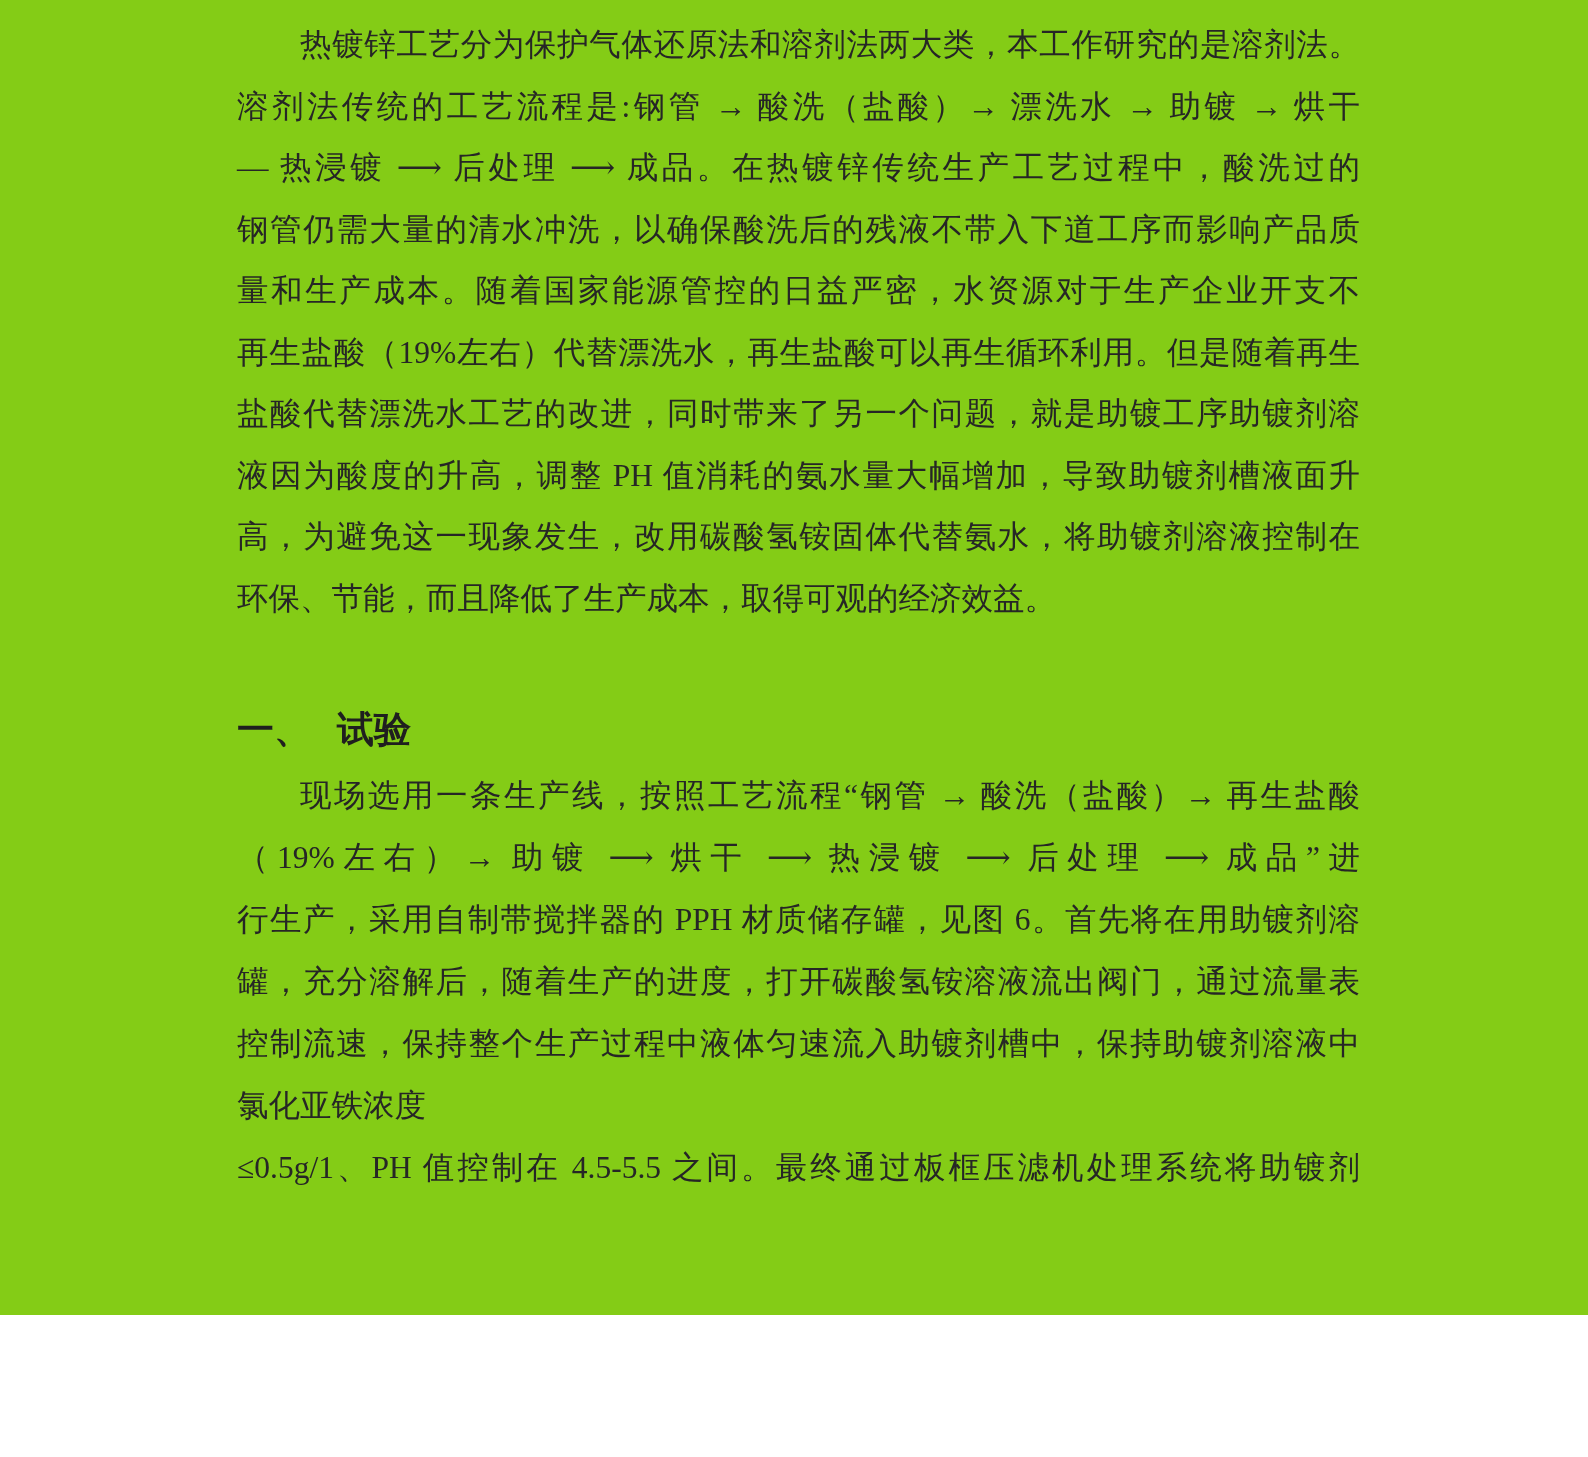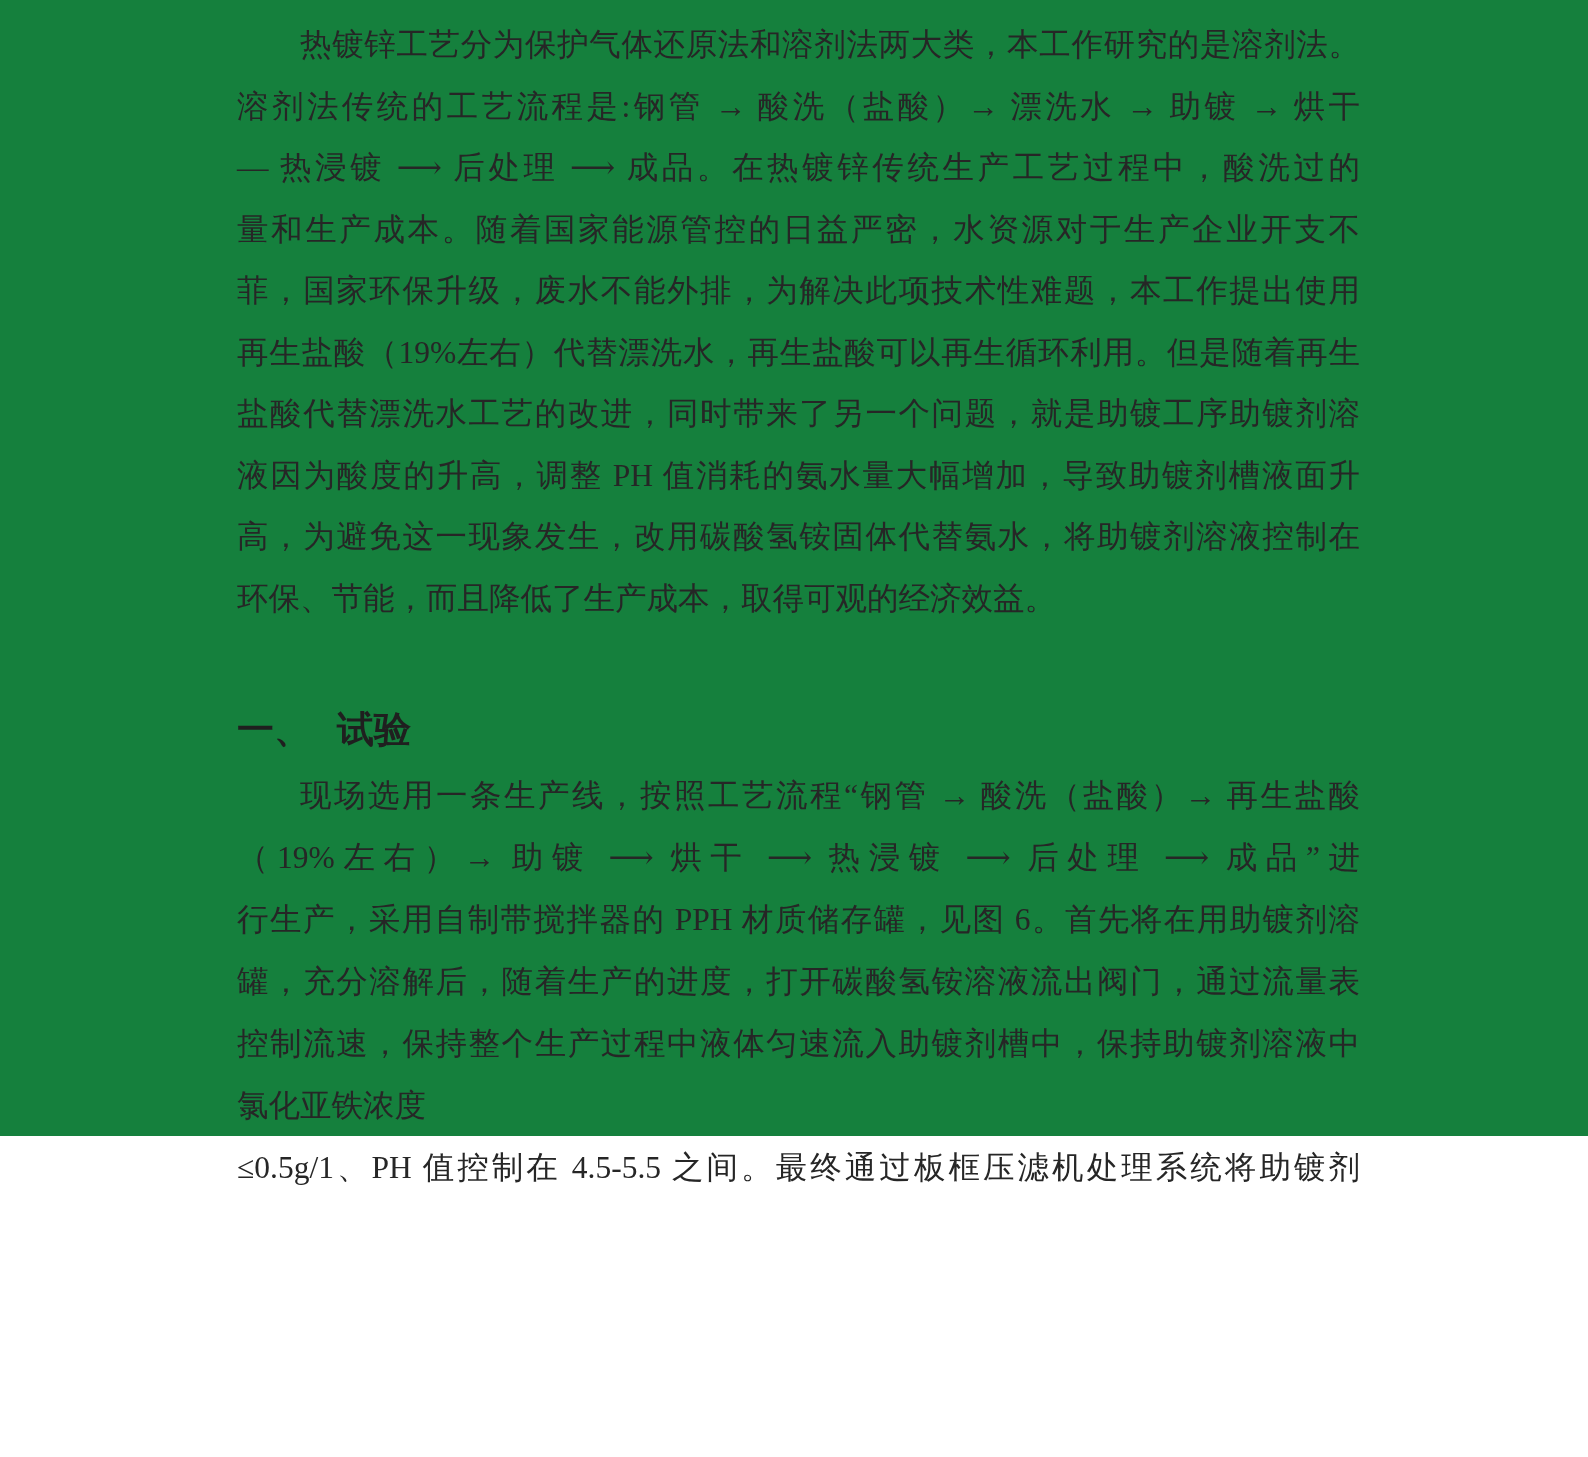--- a/index.html
+++ b/index.html
@@ -9,23 +9,23 @@
   body {
     width: 1588px;
     height: 1457px;
     background: #ffffff;
     overflow: hidden;
     font-family: "Liberation Serif", "DejaVu Serif", serif;
   }
   .page {
     box-sizing: border-box;
     width: 1588px;
-    height: 1136px;
+    height: 1315px;
     padding: 14px 228px 0 237px;
-    background: #15803d;
+    background: #84cc16;
   }
   .para {
     width: 1123px;
   }
   .line {
     width: 1123px;
     font-size: 31.5px;
     color: #262626;
     text-align: justify;
   }
@@ -62,22 +62,22 @@
 </style>
 </head>
 <body style="background: rgb(255, 255, 255);">
 
 <div class="page">
 
   <div class="para p1">
     <div class="line indent fill" style="color: rgb(38, 38, 38);">热镀锌工艺分为保护气体还原法和溶剂法两大类，本工作研究的是溶剂法。</div>
     <div class="line fill" style="color: rgb(38, 38, 38);">溶剂法传统的工艺流程是:钢管 → 酸洗（盐酸）→ 漂洗水 → 助镀 → 烘干</div>
     <div class="line fill" style="color: rgb(38, 38, 38);">— 热浸镀 ⟶ 后处理 ⟶ 成品。在热镀锌传统生产工艺过程中，酸洗过的</div>
+    <div class="line fill" style="color: rgb(38, 38, 38);">钢管仍需大量的清水冲洗，以确保酸洗后的残液不带入下道工序而影响产品质</div>
     <div class="line fill" style="color: rgb(38, 38, 38);">量和生产成本。随着国家能源管控的日益严密，水资源对于生产企业开支不</div>
-    <div class="line fill" style="color: rgb(38, 38, 38);">菲，国家环保升级，废水不能外排，为解决此项技术性难题，本工作提出使用</div>
     <div class="line fill" style="color: rgb(38, 38, 38);">再生盐酸（19%左右）代替漂洗水，再生盐酸可以再生循环利用。但是随着再生</div>
     <div class="line fill" style="color: rgb(38, 38, 38);">盐酸代替漂洗水工艺的改进，同时带来了另一个问题，就是助镀工序助镀剂溶</div>
     <div class="line fill" style="color: rgb(38, 38, 38);">液因为酸度的升高，调整 PH 值消耗的氨水量大幅增加，导致助镀剂槽液面升</div>
     <div class="line fill" style="color: rgb(38, 38, 38);">高，为避免这一现象发生，改用碳酸氢铵固体代替氨水，将助镀剂溶液控制在</div>
     <div class="line short" style="color: rgb(38, 38, 38);">环保、节能，而且降低了生产成本，取得可观的经济效益。</div>
   </div>
 
   <h1 class="heading">
     <span>一、</span><span class="heading-title">试验</span>
   </h1>

